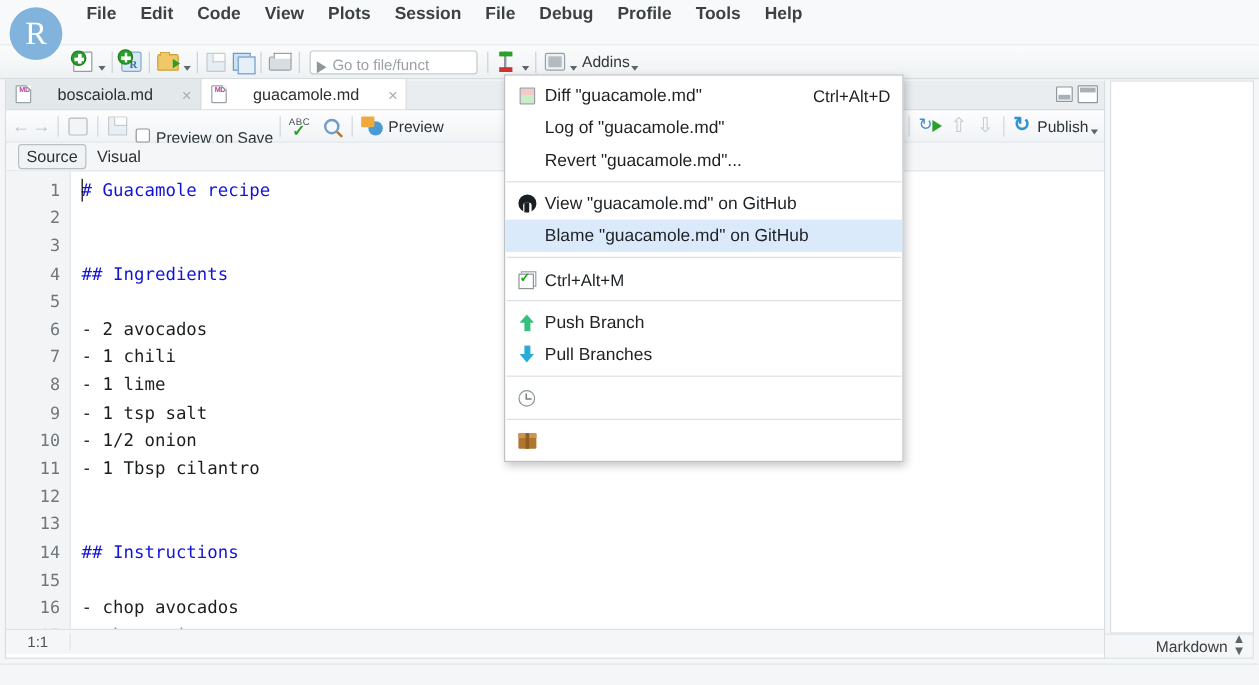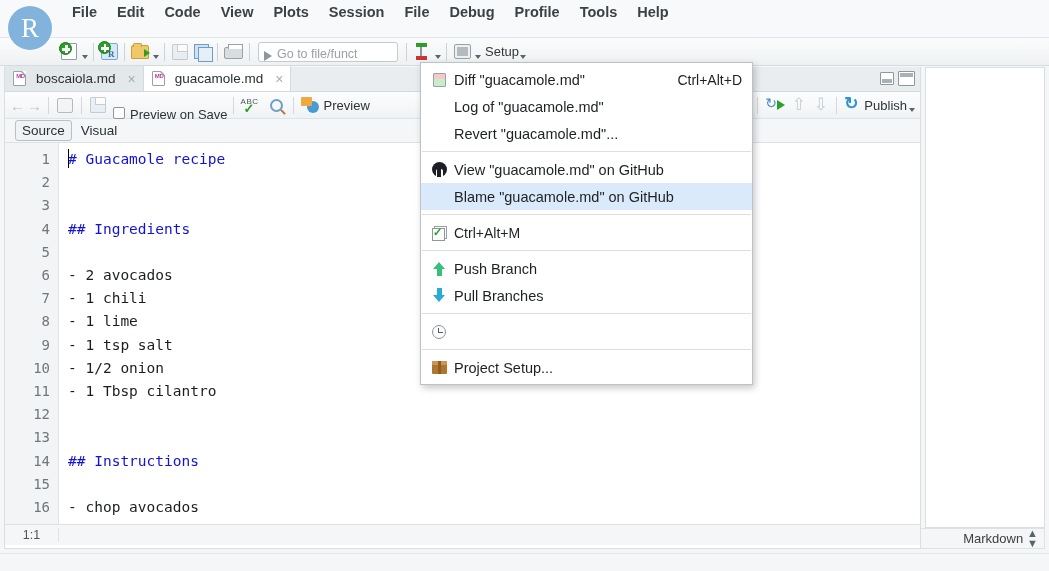--- a/index.html
+++ b/index.html
@@ -76,21 +76,21 @@
     border-top: none;
   }
   
   #tabstrip {
     position: relative; height: 25px;
     background: #e9edef;
     border-bottom: 1px solid #d3d9dc;
     display: flex; align-items: flex-end;
   }
   .tab {
-    display: flex; align-items: center; gap: 10px;
+    display: flex; align-items: center; gap: 22px;
     height: 25px; padding: 0 7px 0 8px;
     font-size: 13.5px; color: #2b3033;
     border-right: 1px solid #d3d9dc;
     cursor: default; background: #e3e8ea;
   }
   .tab.active { background: #fff; justify-content: flex-end; }
   .tab-close { color: #a7aeb2; font-size: 14px; margin-left: 2px; line-height: 1; }
   .md-icon {
     width: 13px; height: 15px; position: relative;
     background: #fff; border: 1px solid #9aa1a6; border-radius: 1px;
@@ -584,21 +584,21 @@
       <div class="tb-sep"></div>
       <div class="tb-btn">
         <span class="ic-panes">
             <i></i>
             <i></i>
             <i></i>
             <i></i>
           </span>
       </div>
       <div class="tb-caret"></div>
-      <div id="addins-label">Setup</div>
+      <div id="addins-label">Addins</div>
       <div class="tb-caret"></div>
     </div>
   </div>
 
   <div id="source-pane">
 
     <div id="tabstrip">
       <div class="tab">
         <span class="md-icon"></span>
         <span>boscaiola.md</span>
@@ -790,17 +790,16 @@
       <div class="mi">
         <span class="mi-ico">
           <span class="ico-clock"></span>
         </span>
       </div>
       <div class="mi-div"></div>
       <div class="mi">
         <span class="mi-ico">
           <span class="ico-box"></span>
         </span>
-        <span class="mi-lbl">Project Setup...</span>
       </div>
     </div>
 
 </div>
 
 </body></html>

